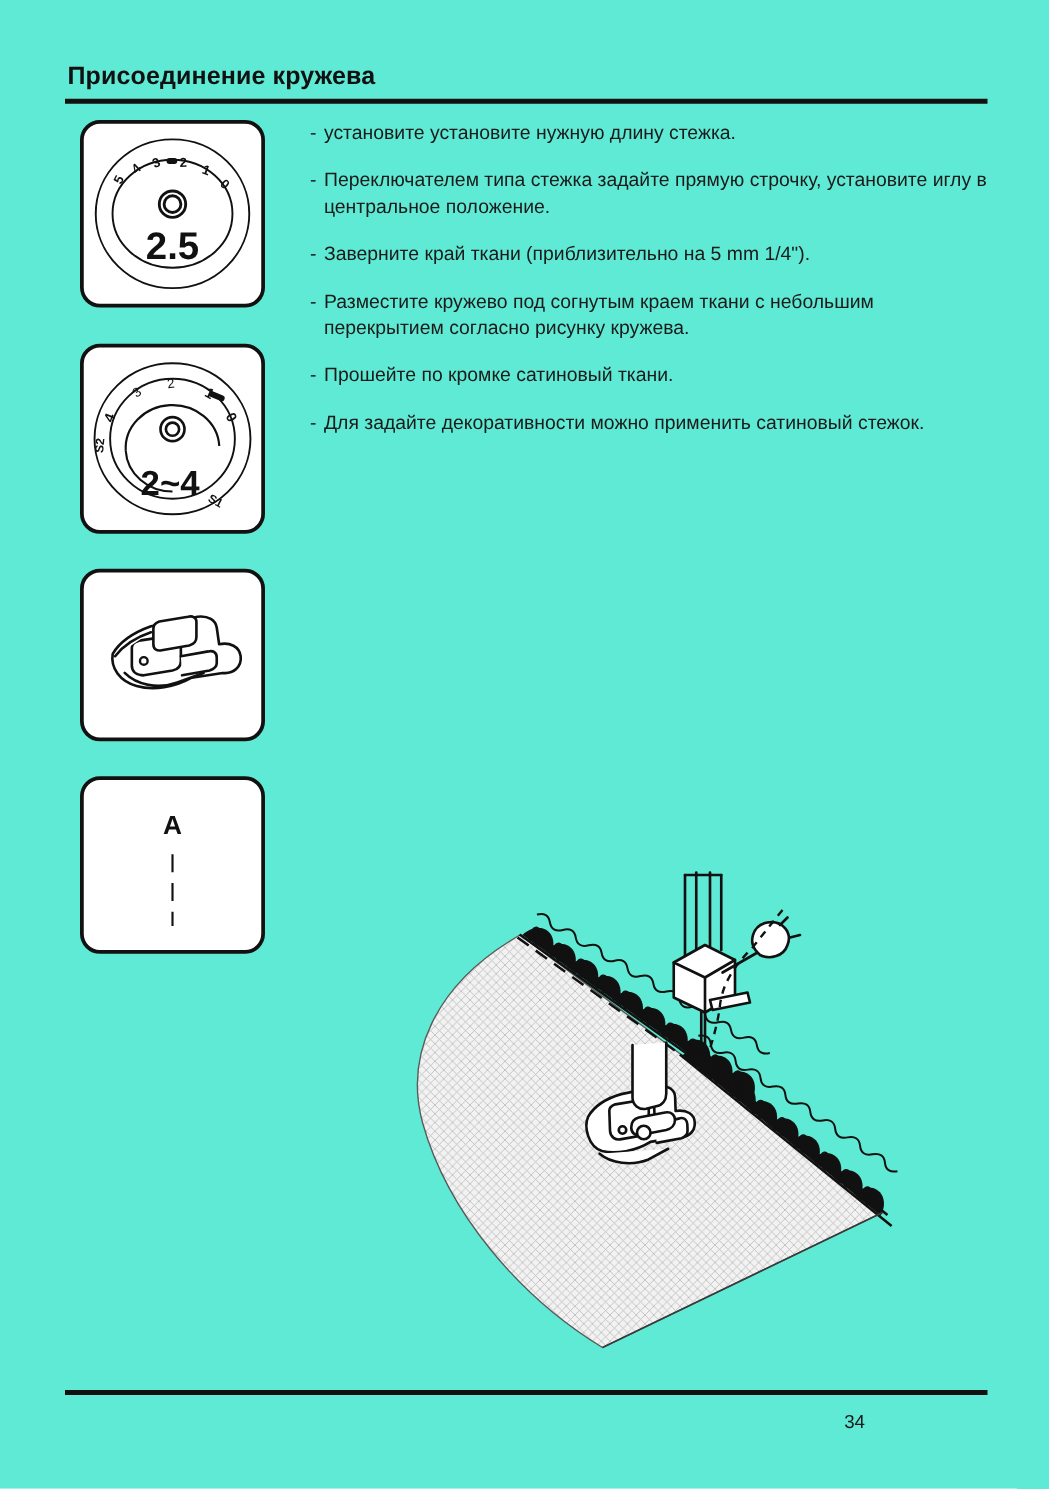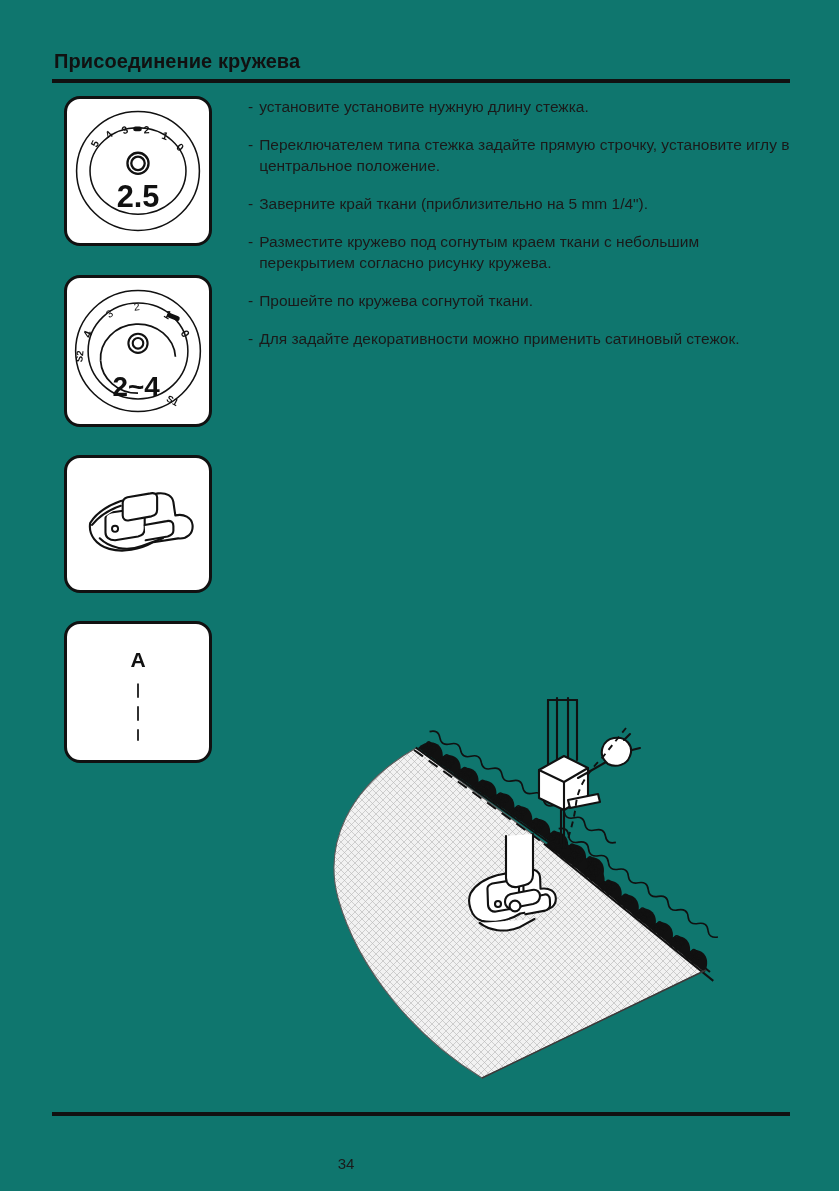--- a/index.html
+++ b/index.html
@@ -8,21 +8,21 @@
     background: #ffffff;
   }
   body {
     font-family: "Liberation Sans", sans-serif;
     color: #1a1a1a;
   }
   .page {
     position: relative;
     width: 839px;
     height: 1191px;
-    background: #0f766e;
+    background: #5eead4;
     overflow: hidden;
   }
 
   
   .page-title {
     position: absolute;
     left: 54px;
     top: 50px;
     font-size: 20px;
     font-weight: bold;
@@ -42,23 +42,23 @@
     position: absolute;
     left: 52px;
     top: 1112px;
     width: 738px;
     height: 4px;
     background: #111111;
   }
   .page-number {
     position: absolute;
     left: 0;
-    top: 1155px;
+    top: 1129px;
     width: 692px;
-    text-align: center;
+    text-align: right;
     font-size: 15px;
     color: #1a1a1a;
   }
 
   
   .icon-col {
     position: absolute;
     left: 64px;
     top: 96px;
     width: 150px;
@@ -222,21 +222,21 @@
     <div class="instr">
       <span class="dash">-</span>
       <span class="body">Заверните край ткани (приблизительно на 5 mm 1/4").</span>
     </div>
     <div class="instr">
       <span class="dash">-</span>
       <span class="body">Разместите кружево под согнутым краем ткани с небольшим перекрытием согласно рисунку кружева.</span>
     </div>
     <div class="instr">
       <span class="dash">-</span>
-      <span class="body">Прошейте по кружева согнутой ткани.</span>
+      <span class="body">Прошейте по кромке сатиновый ткани.</span>
     </div>
     <div class="instr">
       <span class="dash">-</span>
       <span class="body">Для задайте декоративности можно применить сатиновый стежок.</span>
     </div>
   </div>
 
   <div class="illus">
     <svg viewBox="0 0 420 395" xmlns="http://www.w3.org/2000/svg">
       <defs>

